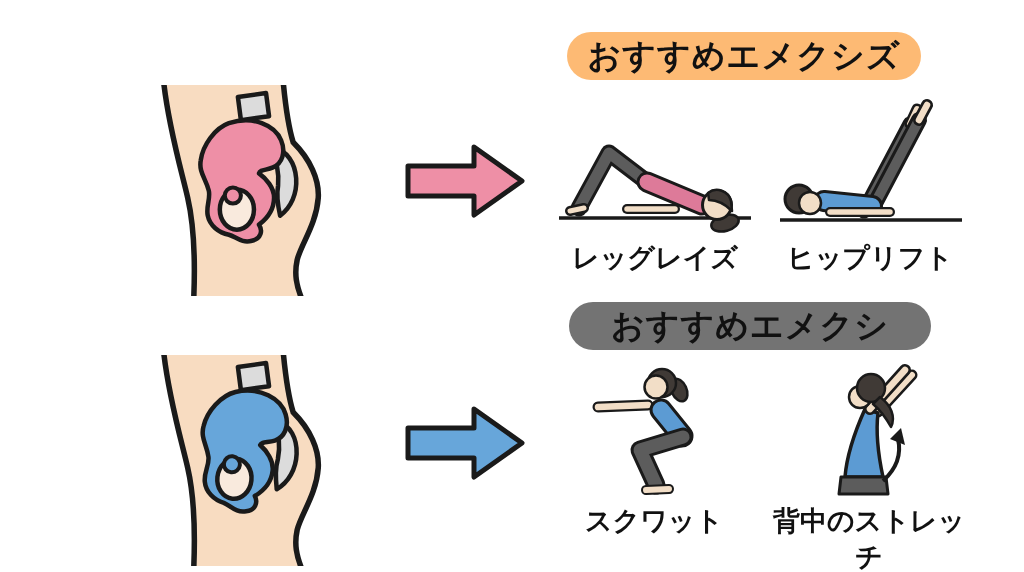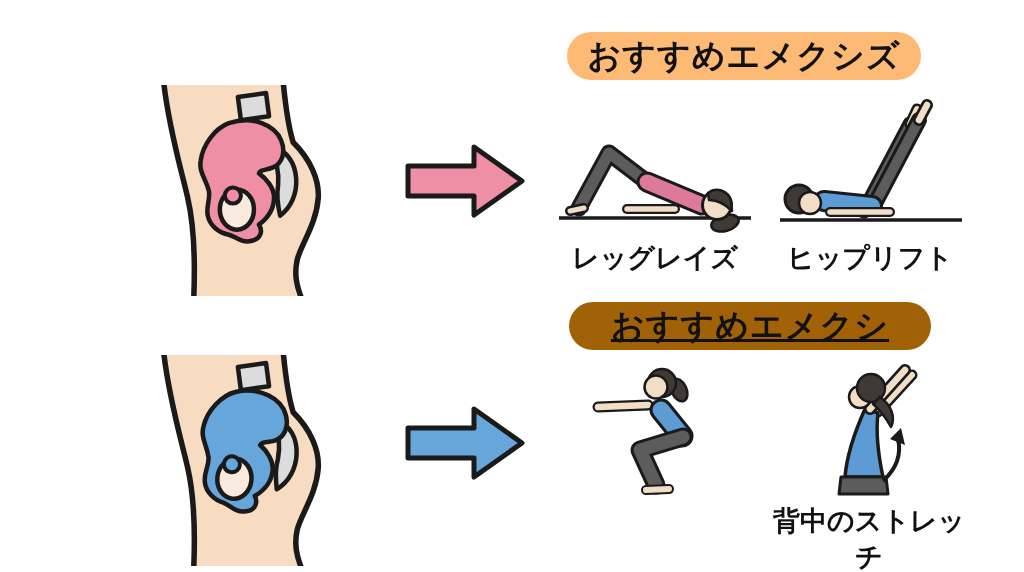--- a/index.html
+++ b/index.html
@@ -31,21 +31,21 @@
   .lbl-legraise{left:770px;top:240px;width:200px;}
   .lbl-squat{left:554px;top:503px;width:200px;}
   .lbl-stretch{left:763px;top:503px;width:212px;}
 </style>
 </head>
 <body>
 
 <div class="canvas">
 
   <div class="pill pill-anterior-reco" style="background-color: #fdba74;">おすすめエメクシズ</div>
-  <div class="pill pill-posterior-reco" style="background-color: #a16207; text-decoration: underline;">おすすめエメクシ</div>
+  <div class="pill pill-posterior-reco" style="background-color: #737373;">おすすめエメクシ</div>
 
   <svg class="ill ill-anterior-pelvis" width="224" height="211" viewBox="0 0 222 210">
     <g>
       <path d="M 15,-4 C 20,42 32,82 39,112 C 45,138 47,168 45,214 L 153,214 C 147,199 145,188 148,174 C 152,158 167,139 169,112 C 170,94 161,74 144,57 C 140,44 137,28 134,-4 Z" stroke="none" fill="#F8DCC1"></path>
       <path d="M 15,-4 C 20,42 32,82 39,112 C 45,138 47,168 45,214" fill="none" stroke="#1A1A1A" stroke-width="5.5"></path>
       <path d="M 134,-4 C 137,28 140,44 144,57 C 161,74 170,94 169,112 C 167,139 152,158 148,174 C 145,188 147,199 153,214" fill="none" stroke="#1A1A1A" stroke-width="5.5"></path>
     </g>
     <path d="M 89,12 L 117,8 L 120,31 L 92,35 Z" stroke="#1A1A1A" stroke-width="4.5" stroke-linejoin="round" fill="#DCDCDC"></path>
     <g>
       <path d="M 124,62 C 138,65 146,78 147,93 C 148,108 142,122 131,130 C 129,121 127,111 129,100 C 130,88 128,74 121,67 Z" stroke="#1A1A1A" stroke-width="4.5" stroke-linejoin="round" fill="#DCDCDC"></path>
@@ -133,15 +133,16 @@
     <path d="M 82,52 L 117,13" stroke-width="6.5" stroke-linecap="round" fill="none" stroke="#F2DEC7"></path>
     <circle cx="72" cy="40" r="11" stroke="#1A1A1A" stroke-width="2.5" fill="#F2DEC7"></circle>
     <circle cx="83" cy="31" r="14" stroke="#1A1A1A" stroke-width="2.5" fill="#403A36"></circle>
     <path d="M 92,40 C 103,48 108,60 103,70 C 98,61 91,52 85,47 Z" stroke="#1A1A1A" stroke-width="2.5" stroke-linejoin="round" fill="#403A36"></path>
     <path d="M 95,124 C 107,113 114,99 110,82" stroke="#1A1A1A" stroke-width="4" fill="none"></path>
     <polygon points="113,71 102,82 117,88" fill="#1A1A1A"></polygon>
   </svg>
 
   <div class="ex-label lbl-hiplift">レッグレイズ</div>
   <div class="ex-label lbl-legraise">ヒップリフト</div>
+  <div class="ex-label lbl-squat">スクワット</div>
   <div class="ex-label lbl-stretch">背中のストレッチ</div>
 
 </div>
 
 </body></html>

